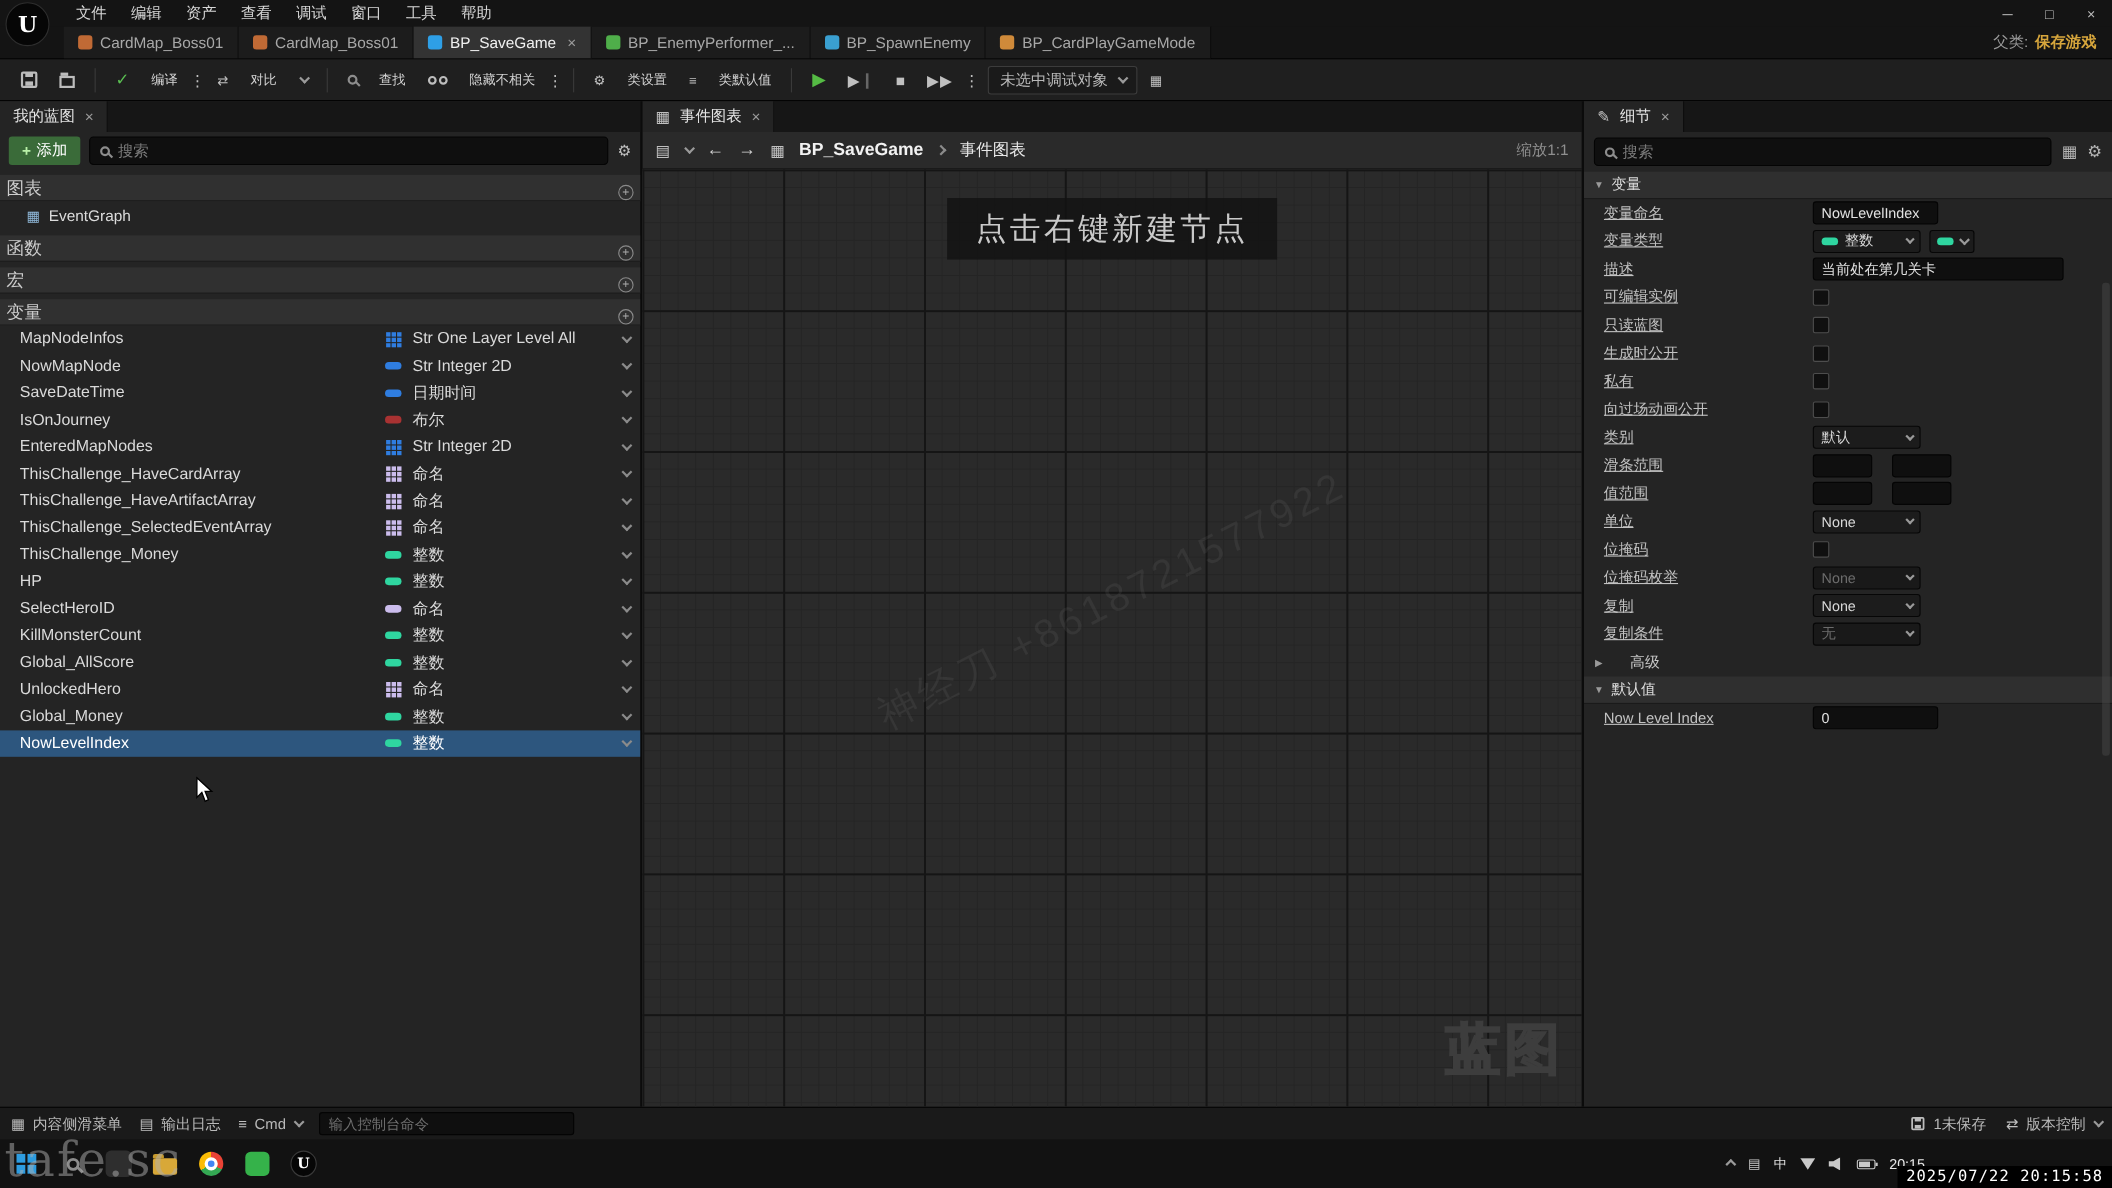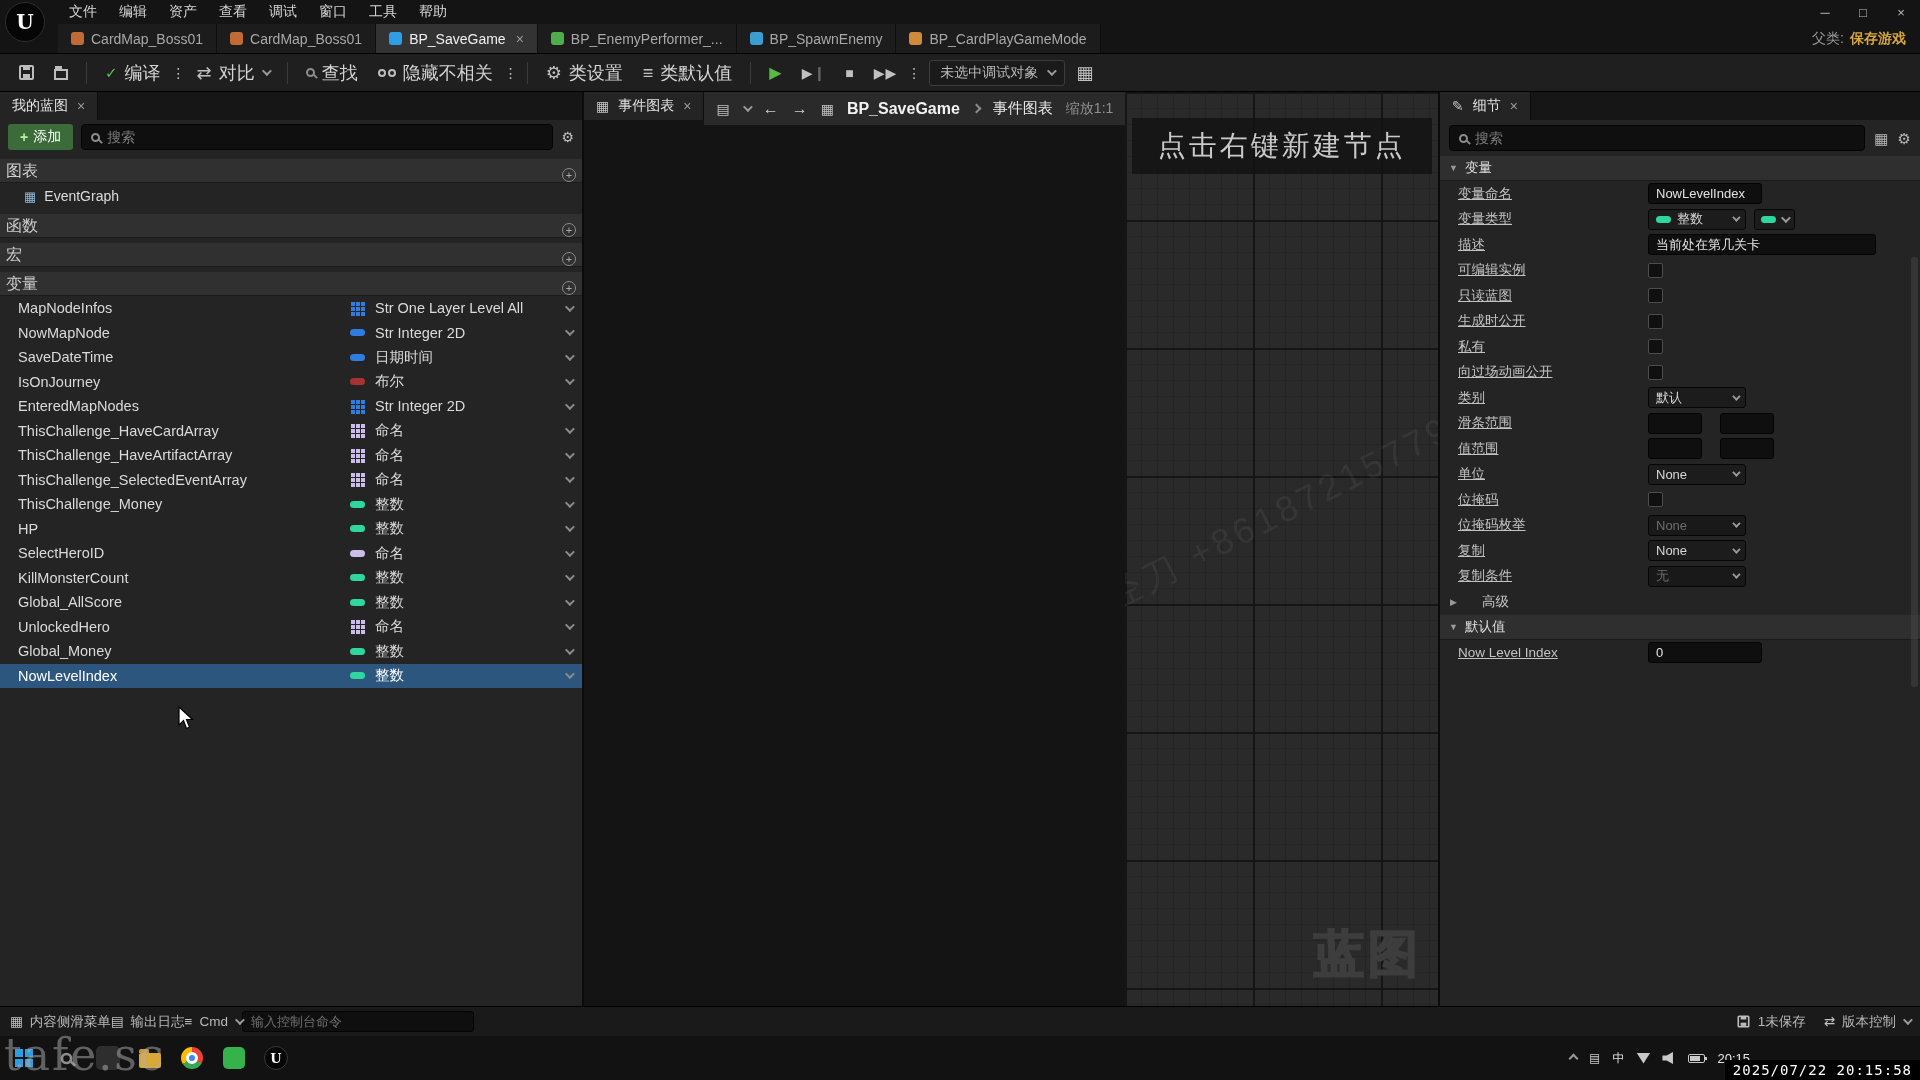--- a/index.html
+++ b/index.html
@@ -51,21 +51,21 @@
   .atab .dot{width:13px;height:13px;border-radius:3px;flex:none;}
   .atab.active{background:#35septem;}
   .atab.active{background:#333;color:#f0f0f0;}
   .atab .g-close{font-size:14px;color:#9a9a9a;margin-left:3px;}
   .parent-class{margin-left:auto;display:flex;align-items:center;gap:6px;padding-right:14px;font-size:14px;}
   .parent-class .pl{color:#9a9a9a;}
   .parent-class .pv{color:#d7a63c;font-weight:bold;}
 
   
   .toolbar{height:38px;background:#1f1f1f;display:flex;align-items:center;padding:0 10px;gap:2px;flex:none;border-bottom:1px solid #000;}
-  .tbtn{display:flex;align-items:center;gap:7px;padding:5px 9px;border-radius:3px;color:#d4d4d4;font-size:18px;}
+  .tbtn{display:flex;align-items:center;gap:20px;padding:5px 9px;border-radius:3px;color:#d4d4d4;font-size:12px;}
   .tsep{width:1px;height:22px;background:#3a3a3a;margin:0 7px;flex:none;}
   .ic-save{width:15px;height:15px;border:2px solid #bdbdbd;border-radius:2px;position:relative;flex:none;}
   .ic-save::before{content:"";position:absolute;top:-1px;left:2px;width:7px;height:4px;background:#bdbdbd;}
   .ic-save::after{content:"";position:absolute;bottom:0;left:2px;width:7px;height:4px;background:#bdbdbd;}
   .ic-browse{width:14px;height:11px;border:2px solid #bdbdbd;position:relative;flex:none;margin-top:3px;}
   .ic-browse::before{content:"";position:absolute;top:-5px;left:-1px;width:7px;height:3px;background:#bdbdbd;}
   .ic-glasses{display:inline-flex;gap:2px;flex:none;}
   .ic-glasses i{width:8px;height:8px;border:2px solid #bdbdbd;border-radius:50%;}
   .g-check.green{color:#5abf52;font-size:15px;font-weight:bold;}
   .g-play.green{color:#55bb44;font-size:16px;}
@@ -96,21 +96,21 @@
   .var-row{height:24.5px;display:flex;align-items:center;padding:0 10px 0 18px;font-size:14.5px;color:#dadada;}
   .var-row.selected{background:#2d567e;color:#fff;}
   .var-name{width:332px;flex:none;overflow:hidden;white-space:nowrap;text-overflow:ellipsis;}
   .var-type{display:flex;align-items:center;gap:8px;flex:1;min-width:0;overflow:hidden;white-space:nowrap;}
   .var-row .chev{margin-left:auto;border-color:#8b8b8b;}
   .lp-empty{flex:1;position:relative;}
   .cursor{position:absolute;left:178px;top:614px;width:17px;height:26px;z-index:20;}
 
   
   .center{flex:1;display:flex;flex-direction:column;min-width:0;}
-  .graph-panel{flex:1;display:flex;flex-direction:row;min-height:0;}
+  .graph-panel{flex:1;display:flex;flex-direction:column;min-height:0;}
   .breadcrumb{height:34px;background:#2a2a2a;display:flex;align-items:center;gap:13px;padding:0 12px;border-bottom:1px solid #151515;flex:none;}
   .breadcrumb .g-back{color:#cfcfcf;font-size:16px;}
   .breadcrumb .g-fwd{color:#cfcfcf;font-size:16px;}
   .bc-root{color:#f2f2f2;font-size:16px;font-weight:bold;}
   .bc-sep{width:7px;height:7px;border-right:2px solid #8b8b8b;border-bottom:2px solid #8b8b8b;transform:rotate(-45deg);}
   .bc-page{color:#e8e8e8;font-size:15px;}
   .bc-zoom{margin-left:auto;color:#8f8f8f;font-size:14px;}
   .canvas{flex:1;position:relative;overflow:hidden;
     background-color:#2a2a2a;
     background-image:
@@ -141,21 +141,21 @@
   .dd .chev{width:6px;height:6px;}
   .dd.disabled{color:#6c6c6c;background:#191919;}
   .type-extra{display:flex;align-items:center;gap:5px;margin-left:8px;background:#1c1c1c;border:1px solid #060606;border-radius:3px;height:21px;padding:0 6px;}
   .range2{display:flex;gap:18px;}
   .range2 .tin{width:54px;}
   .adv-row{height:26px;display:flex;align-items:center;gap:25px;padding-left:10px;font-size:13.5px;color:#c8c8c8;flex:none;}
   .adv-row .g-trir{font-size:9px;color:#9a9a9a;}
   .rp-scroll{position:absolute;right:2px;top:165px;width:7px;height:430px;background:#4b4b4b;border-radius:3px;opacity:.45;}
 
   
-  .statusbar{height:30px;background:#1a1a1a;border-top:1px solid #000;display:flex;align-items:center;padding:0 10px;font-size:13.5px;color:#b9b9b9;flex:none;}
+  .statusbar{height:30px;background:#1a1a1a;border-top:1px solid #000;display:flex;align-items:center;gap:16px;padding:0 10px;font-size:13.5px;color:#b9b9b9;flex:none;}
   .sb-item{display:flex;align-items:center;gap:7px;}
   .sb-console{width:232px;background:#0f0f0f;border:1px solid #040404;border-radius:3px;height:21px;padding:0 8px;color:#ddd;font-size:13px;outline:none;}
   .sb-console::placeholder{color:#6f6f6f;}
   .sb-right{margin-left:auto;display:flex;align-items:center;gap:18px;}
 
   
   .taskbar{height:44px;background:#121212;display:flex;align-items:center;gap:14px;padding:0 10px;flex:none;position:relative;}
   .tb-ic{width:28px;height:28px;display:flex;align-items:center;justify-content:center;flex:none;}
   .tb-start{position:relative;width:18px;height:18px;}
   .tb-start::before{content:"";position:absolute;left:0;top:0;width:8px;height:8px;background:#2d9ce0;box-shadow:10px 0 #2d9ce0,0 10px #2d9ce0,10px 10px #2d9ce0;}

